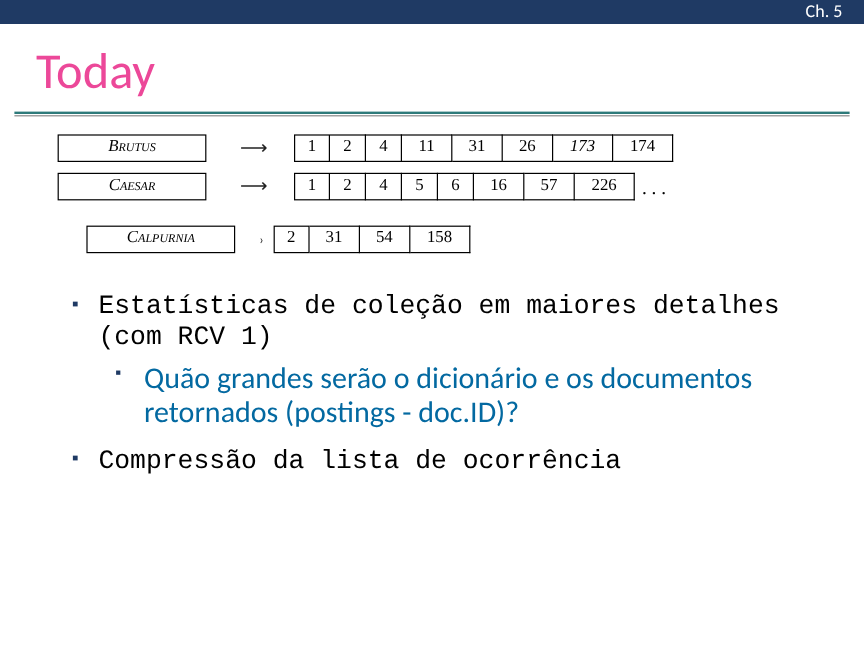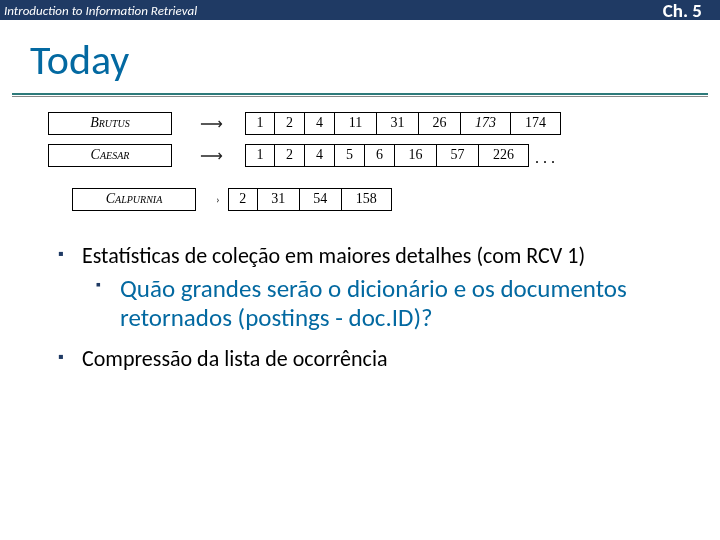--- a/index.html
+++ b/index.html
@@ -18,28 +18,27 @@
     display: flex;
     align-items: center;
     padding: 0 4px;
     font-style: italic;
     font-size: 13px;
     width: 100%;
   }
   .header .spacer { flex: 1; }
   .chapter {
     font-style: normal;
-    font-size: 19px;
+    font-size: 15px;
     padding-right: 14px;
-    font-weight: bold;
   }
   .title {
     font-size: 42px;
     padding: 14px 0 8px 30px;
-    color: #0369a1;
+    color: #ec4899;
   }
   .title-underline {
     margin: 0 12px 0 12px;
     height: 4px;
     background: linear-gradient(to bottom, #2e7a7a 0, #2e7a7a 2px, transparent 2px);
     border-bottom: 1px solid #888;
     margin-bottom: 14px;
   }
   .postings-area {
     padding: 0 40px 0 48px;
@@ -97,20 +96,21 @@
   .content {
     padding: 24px 50px 0 58px;
   }
   .b1 {
     font-size: 22px;
     color: #000;
     position: relative;
     padding-left: 24px;
     margin-bottom: 6px;
     line-height: 1.18;
+    font-family: Liberation Mono, monospace;
   }
   .b1::before {
     content: "▪";
     position: absolute;
     left: 0;
     top: 2px;
     color: #1f3a64;
     font-size: 16px;
   }
   .b2 {
@@ -127,21 +127,20 @@
     left: 0;
     top: 2px;
     color: #1f3a64;
     font-size: 14px;
   }
 </style>
 </head>
 <body>
 
 <div class="header">
-  <span>Introduction to Information Retrieval</span>
   <span class="spacer"></span>
   <span class="chapter">Ch. 5</span>
 </div>
 
 <div class="title">Today</div>
 <div class="title-underline"></div>
 
 <div class="postings-area">
   <div class="row">
     <div class="term">Brutus</div>

